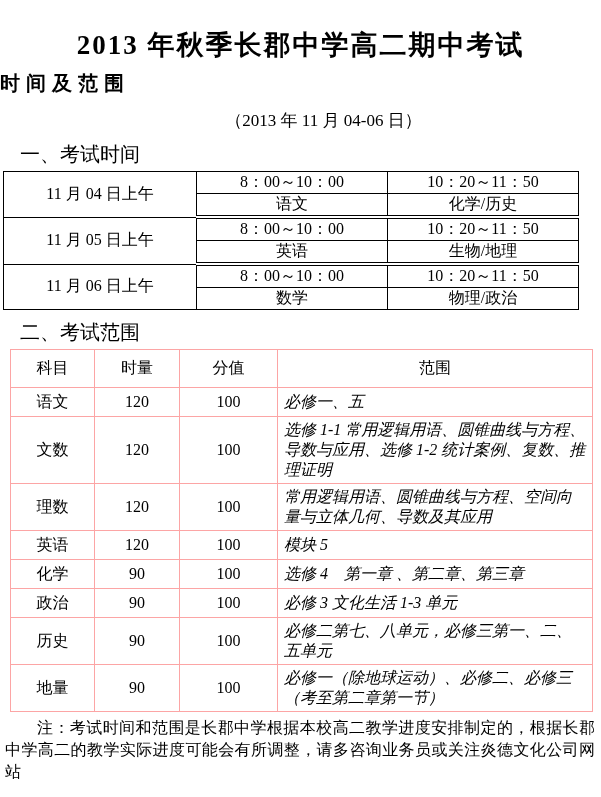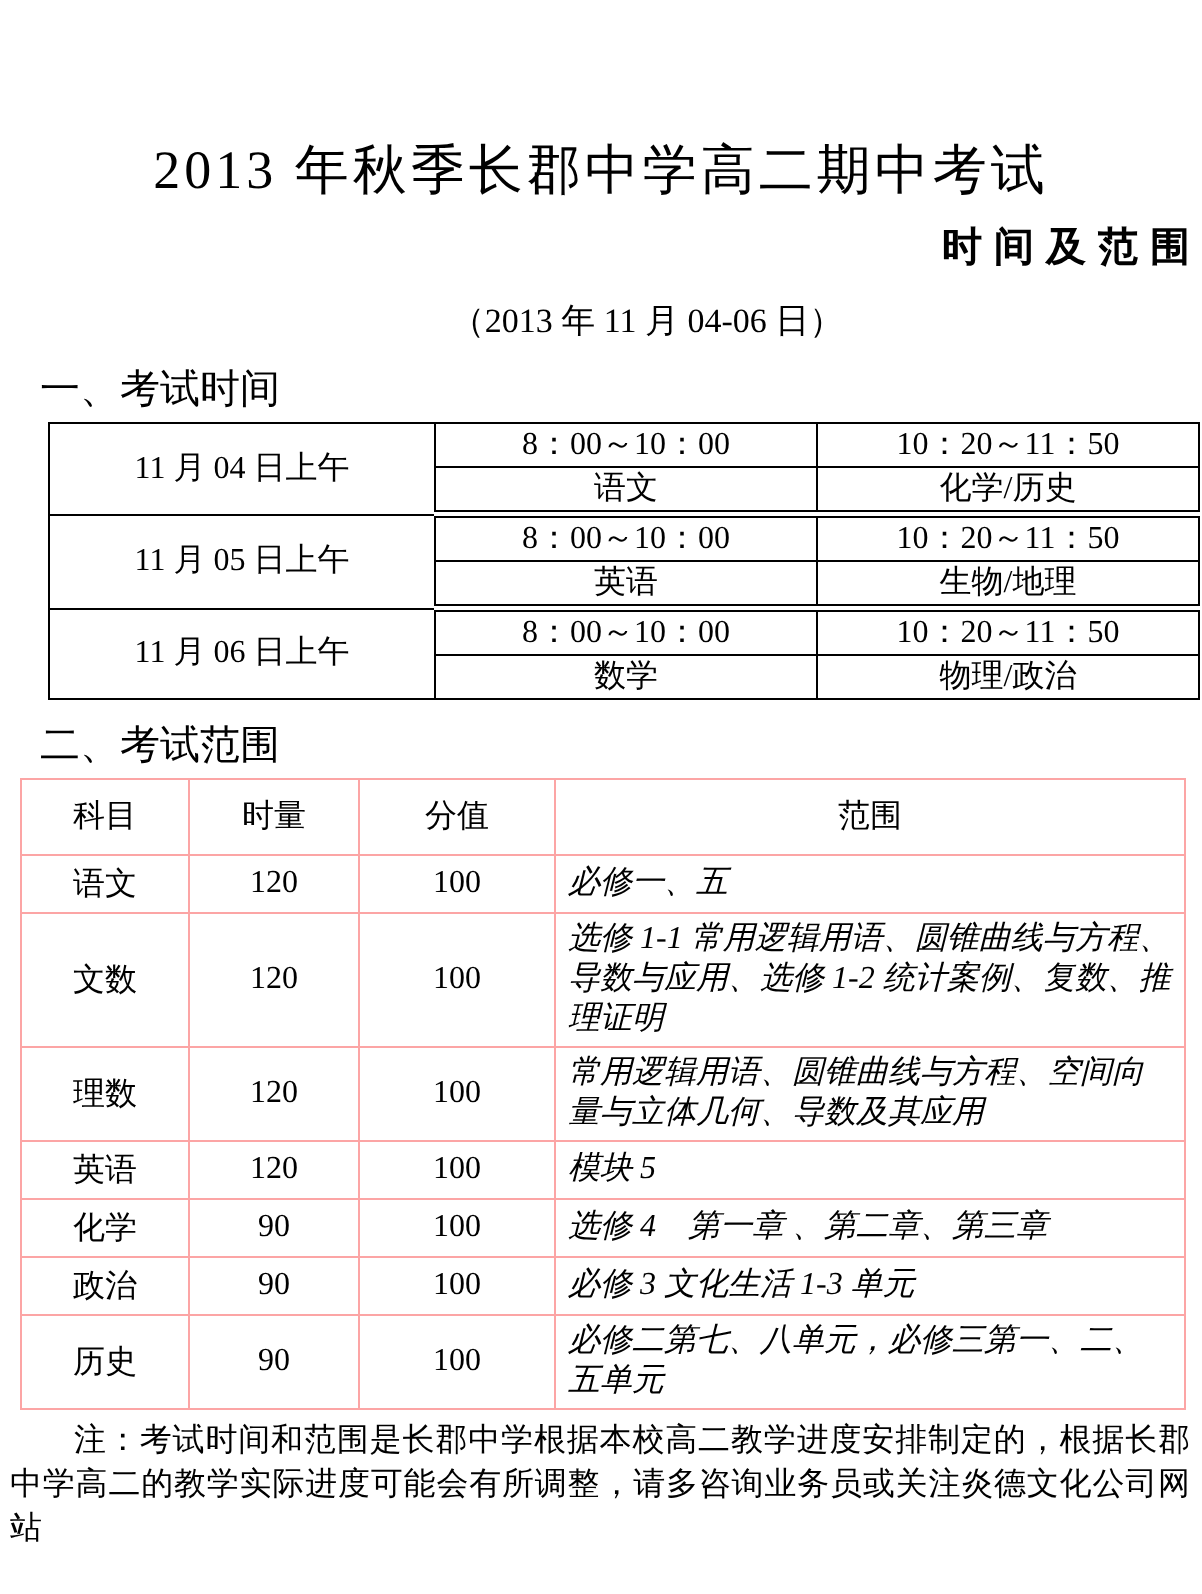--- a/index.html
+++ b/index.html
@@ -4,36 +4,36 @@
 <style>
   * { margin:0; padding:0; box-sizing:border-box; }
   html,body { background:#fff; }
   .page {
     width:601px; height:797px; background:#ffffff; color:#000;
     font-family:"Liberation Serif", serif;
     position:relative; overflow:hidden;
   }
   .doc-title {
     padding-top:27px; text-align:center;
-    font-size:27px; font-weight:normal; letter-spacing:2px;margin-top:40px;
+    font-size:27px; font-weight:bold; letter-spacing:2px;
   }
   .doc-subtitle {
-    margin-top:7px; text-align:right;
+    margin-top:7px; text-align:left;
     font-size:20px; font-weight:bold; letter-spacing:6px;
   }
   .doc-dateline {
     margin-top:12px; text-align:center; font-size:17px;margin-left:46px;
   }
   .sec-heading {
     font-family:"Liberation Sans", sans-serif;
     font-size:20px; margin:9px 0 3px 20px;
   }
   
   table { border-collapse:collapse; table-layout:fixed; }
-  .t1 { margin-left:24px; width:575px; }
+  .t1 { margin-left:3px; width:575px; }
   .t1 td {
     border:1px solid #000; text-align:center;
     font-size:16px; height:22px; padding:0 2px;
   }
   .t1 tr.group-end td { border-bottom:4px double #000; }
   .t1 td.date-cell { font-size:16px; }
   
   .t2 { margin-left:10px; width:582px; }
   .t2 th, .t2 td {
     border:1px solid #fca5a5; font-size:16px; font-weight:normal;
@@ -154,18 +154,24 @@
         <td>90</td>
         <td>100</td>
         <td class="scope-cell">必修 3 文化生活 1-3 单元</td>
       </tr>
       <tr>
         <td>历史</td>
         <td>90</td>
         <td>100</td>
         <td class="scope-cell">必修二第七、八单元，必修三第一、二、五单元</td>
       </tr>
+      <tr>
+        <td>地量</td>
+        <td>90</td>
+        <td>100</td>
+        <td class="scope-cell">必修一（除地球运动）、必修二、必修三（考至第二章第一节）</td>
+      </tr>
     </tbody>
   </table>
 
   <div class="note">注：考试时间和范围是长郡中学根据本校高二教学进度安排制定的，根据长郡中学高二的教学实际进度可能会有所调整，请多咨询业务员或关注炎德文化公司网站</div>
 
 </div>
 
 </body></html>

